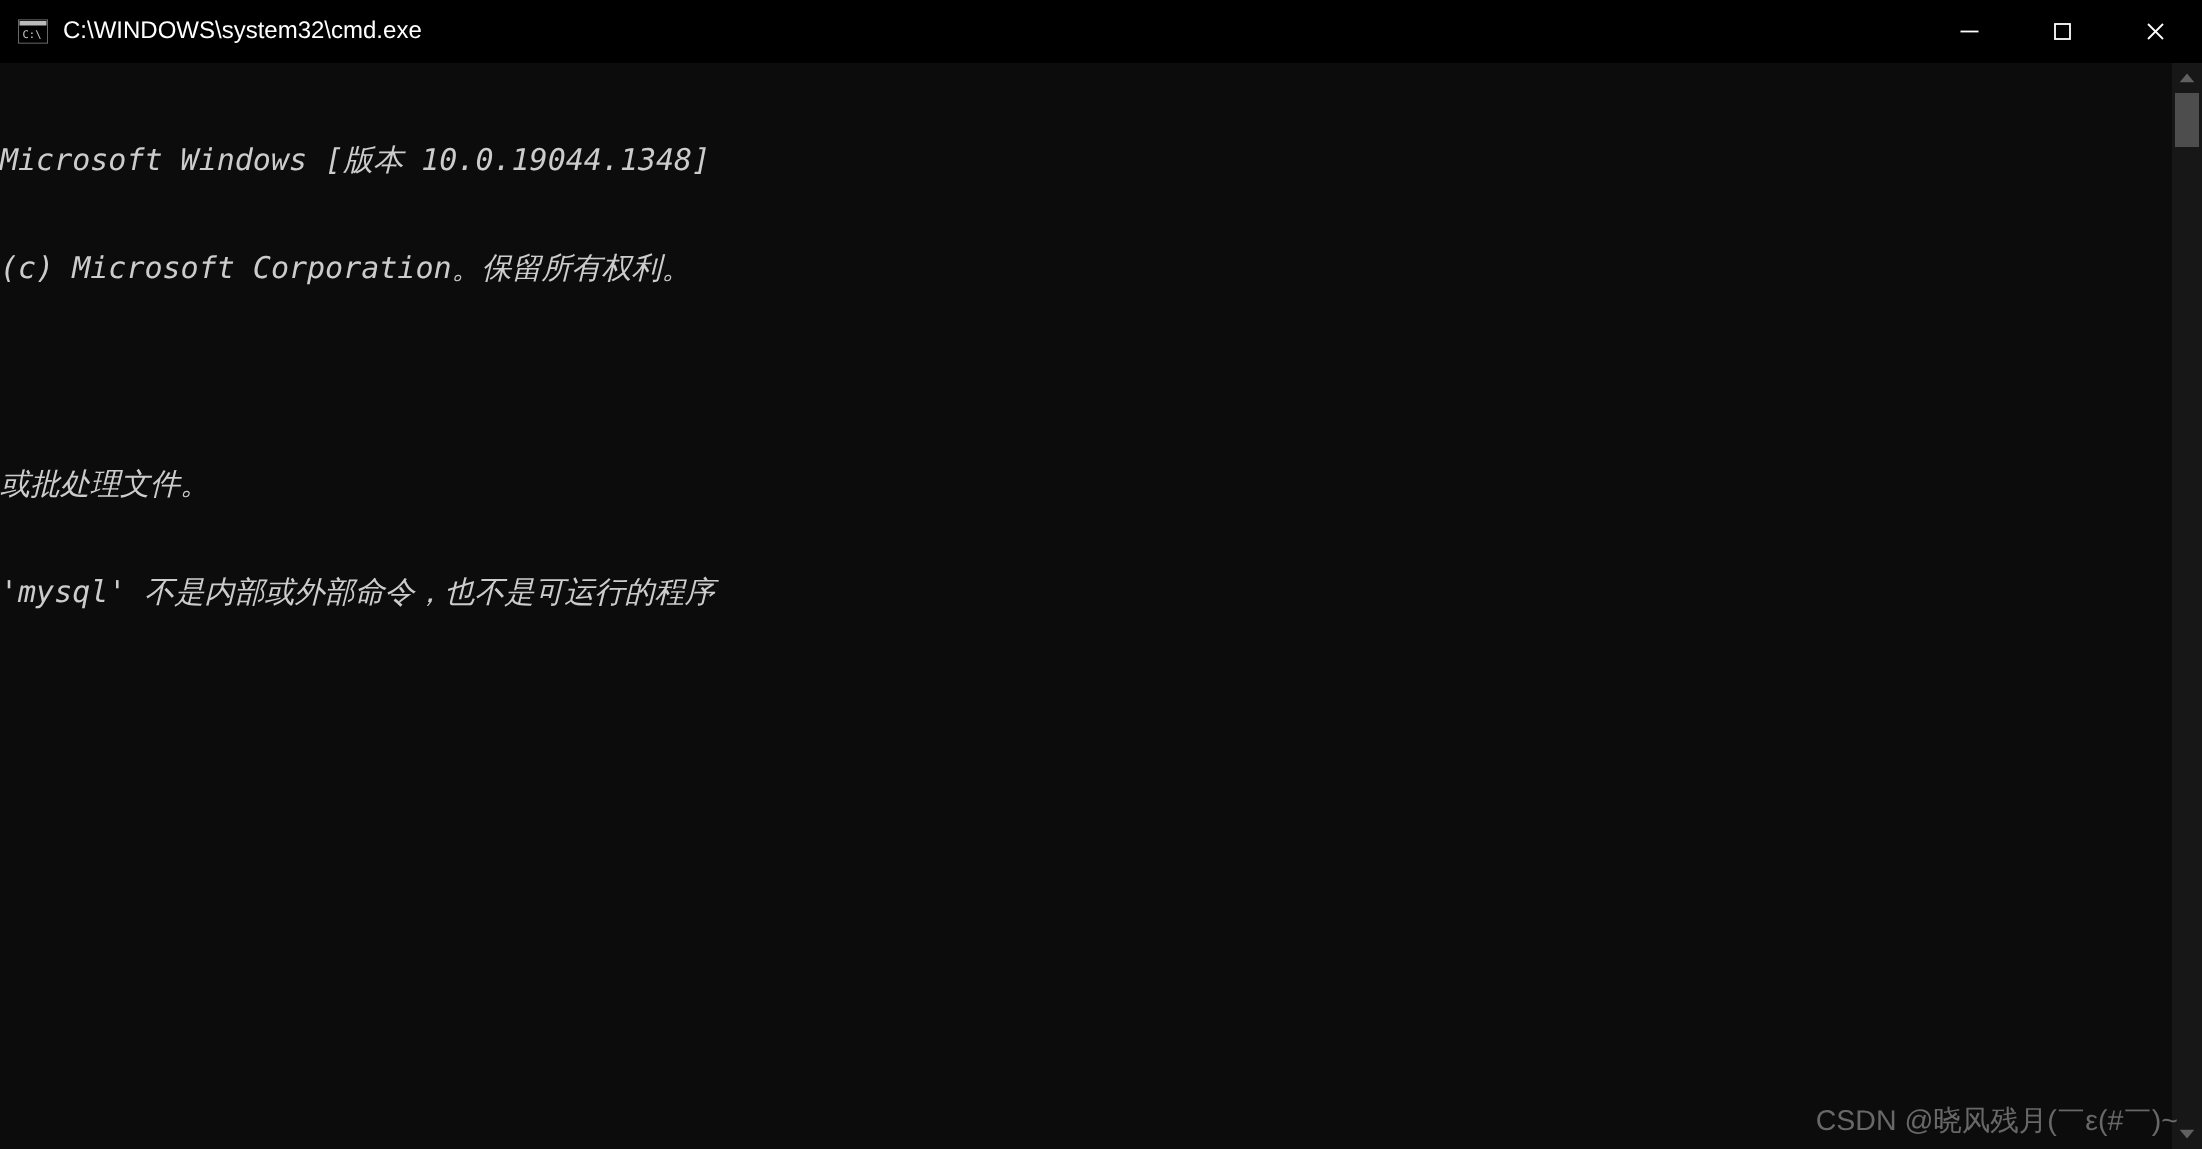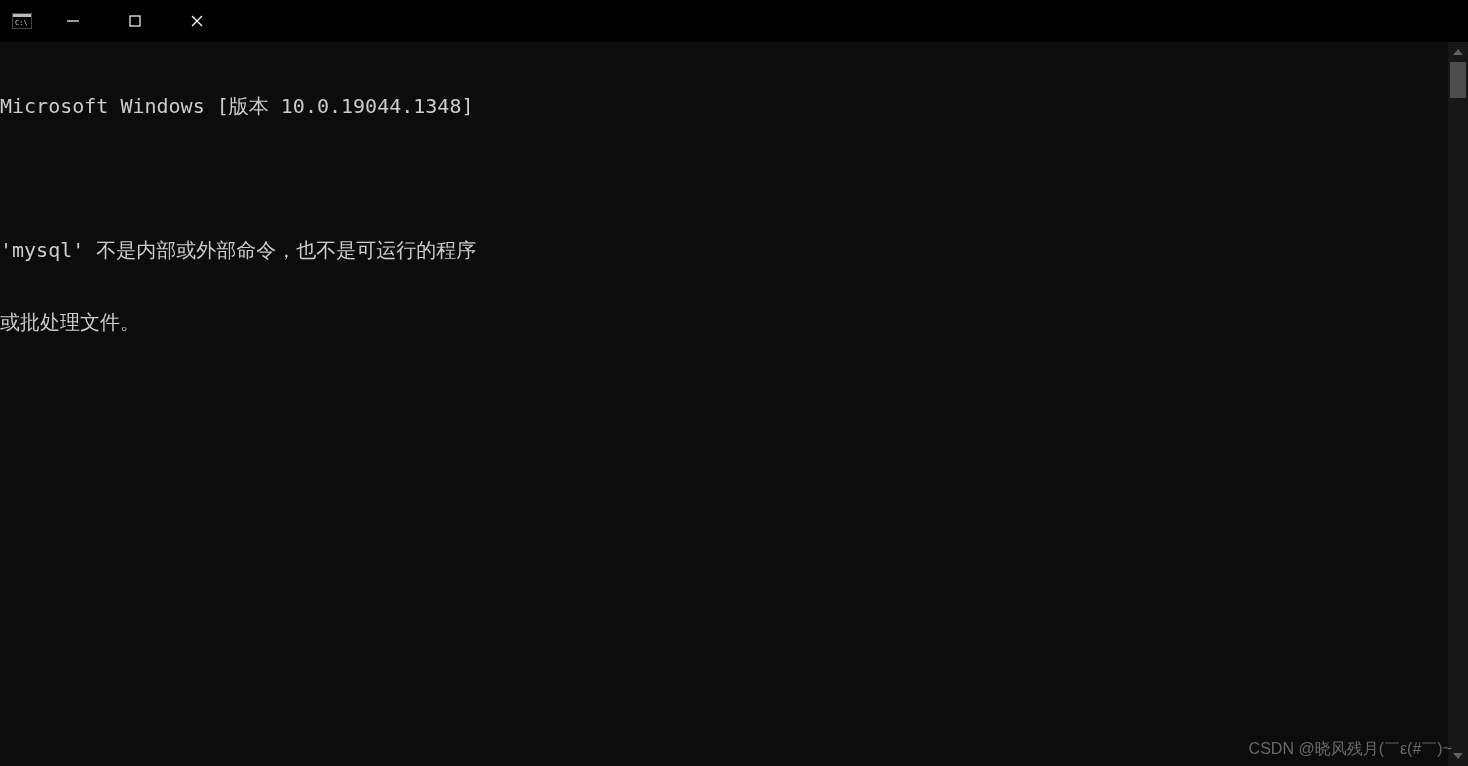--- a/index.html
+++ b/index.html
@@ -68,20 +68,21 @@
     .terminal {
       flex: 1;
       background: #0c0c0c;
       color: #cccccc;
       font-family: "NSimSun", "SimSun", "Consolas", monospace;
       font-size: 20px;
       line-height: 24px;
       padding: 4px 0 0 0;
       white-space: pre;
       overflow: hidden;
+      font-style: italic;
     }
     .terminal-line {
       min-height: 24px;
     }
     .scrollbar-track {
       width: 20px;
       background: #171717;
       position: relative;
       display: flex;
       flex-direction: column;
@@ -103,36 +104,37 @@
       width: 16px;
       height: 36px;
       background: #4d4d4d;
       cursor: pointer;
     }
     .watermark {
       position: absolute;
       bottom: 6px;
       right: 16px;
       color: rgba(180, 180, 180, 0.55);
-      font-size: 16px;
+      font-size: 19px;
       font-family: "Microsoft YaHei", sans-serif;
       pointer-events: none;
     }
   </style>
 </head>
 <body>
 
 <div class="titlebar">
   <div class="titlebar-icon">
     <svg viewBox="0 0 20 16">
       <rect x="0" y="0" width="20" height="16" fill="#000" stroke="#888" stroke-width="1"></rect>
       <rect x="1" y="1" width="18" height="3" fill="#bbb"></rect>
       <text x="3" y="12" font-size="7" fill="#ccc" font-family="monospace">C:\</text>
     </svg>
   </div>
+  <div class="titlebar-title">C:\WINDOWS\system32\cmd.exe</div>
   <div class="titlebar-controls">
     <div class="titlebar-btn">
       <svg viewBox="0 0 14 14">
           <line x1="1" y1="7" x2="13" y2="7" stroke="#fff" stroke-width="1.2"></line>
         </svg>
     </div>
     <div class="titlebar-btn">
       <svg viewBox="0 0 14 14">
           <rect x="2" y="2" width="10" height="10" fill="none" stroke="#fff" stroke-width="1.2"></rect>
         </svg>
@@ -142,23 +144,24 @@
         <line x1="2" y1="2" x2="12" y2="12" stroke="#fff" stroke-width="1.2"></line>
         <line x1="12" y1="2" x2="2" y2="12" stroke="#fff" stroke-width="1.2"></line>
       </svg>
     </div>
   </div>
 </div>
 
 <div class="terminal-area">
   <div class="terminal">
     <div class="terminal-line">Microsoft Windows [版本 10.0.19044.1348]</div>
+    <div class="terminal-line">(c) Microsoft Corporation。保留所有权利。</div>
     <div class="terminal-line"></div>
+    <div class="terminal-line">或批处理文件。</div>
     <div class="terminal-line">'mysql' 不是内部或外部命令，也不是可运行的程序</div>
-    <div class="terminal-line">或批处理文件。</div>
     <div class="terminal-line"></div>
   </div>
   <div class="scrollbar-track">
     <div class="scrollbar-arrow">
       <svg width="10" height="6" viewBox="0 0 10 6">
           <path d="M0 6 L5 0 L10 6 Z" fill="#606060"></path>
         </svg>
     </div>
     <div class="scrollbar-thumb"></div>
     <div style="flex:1"></div>

